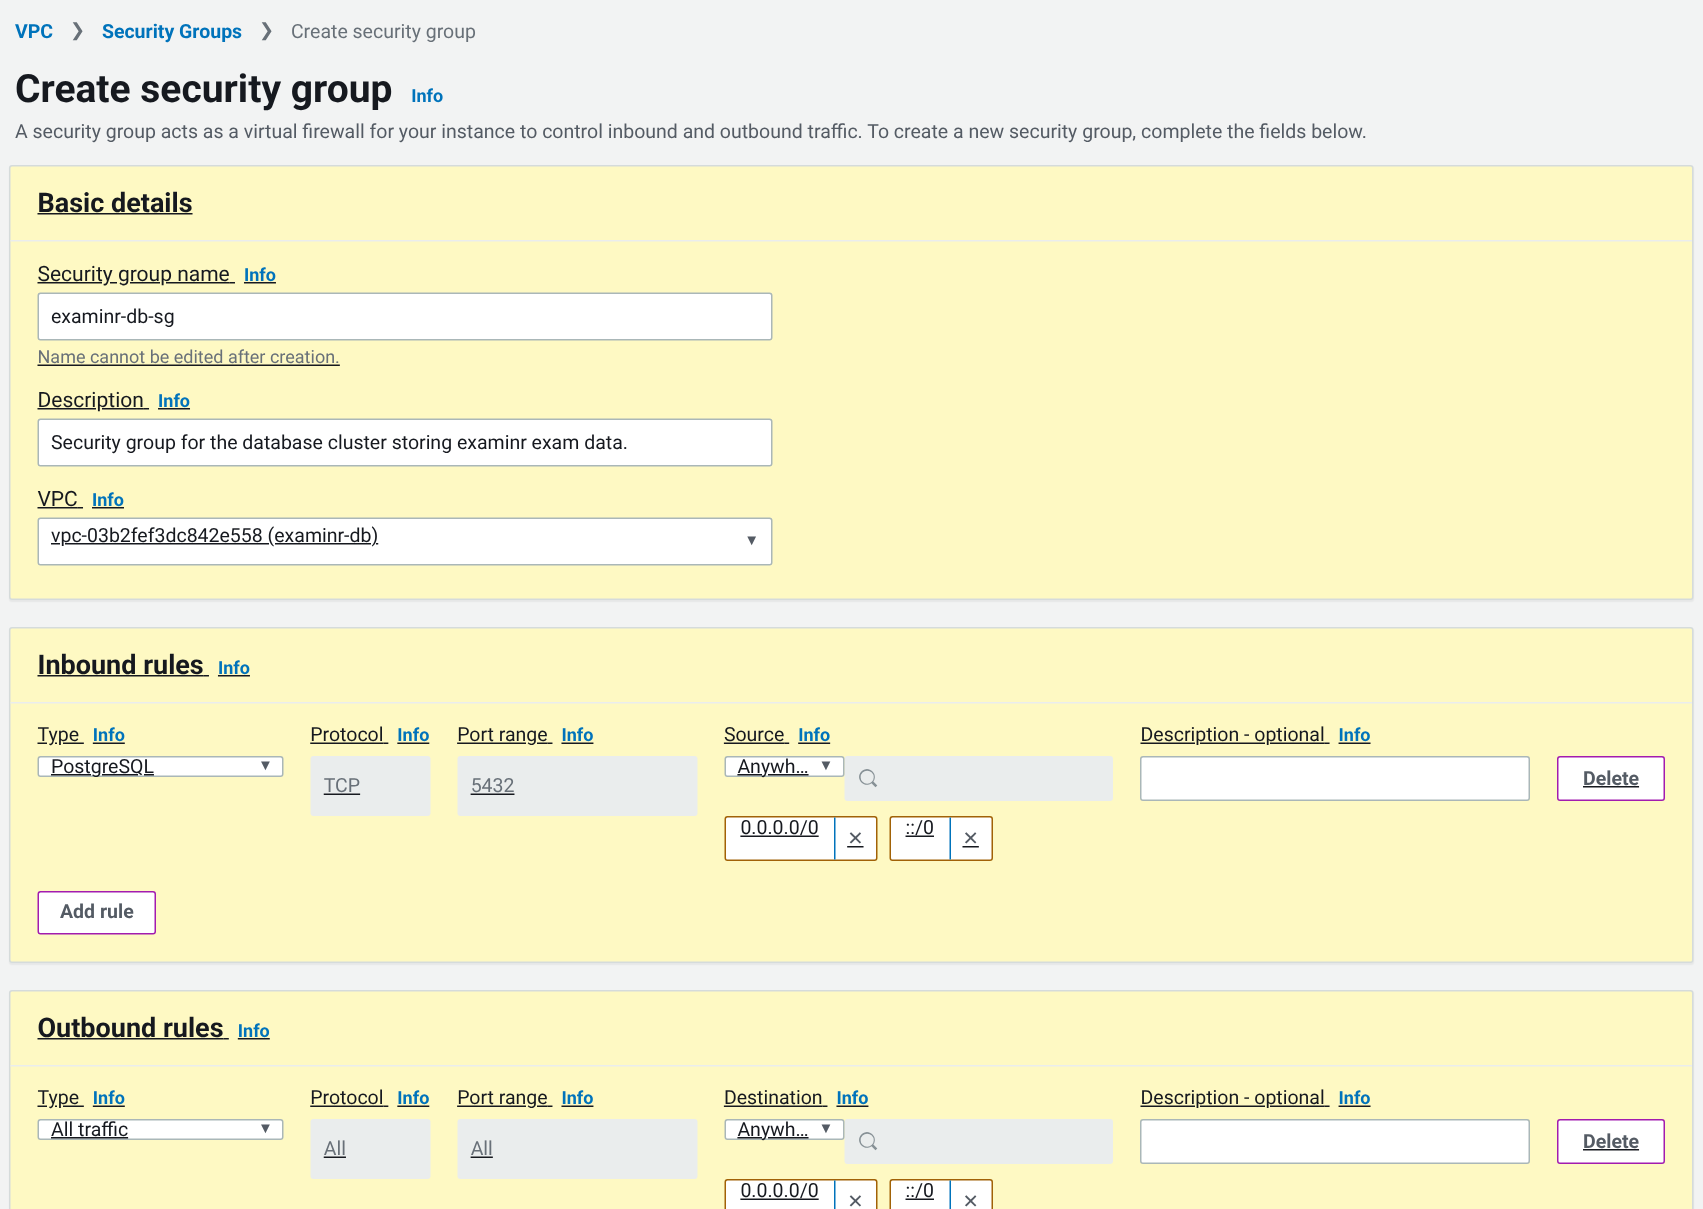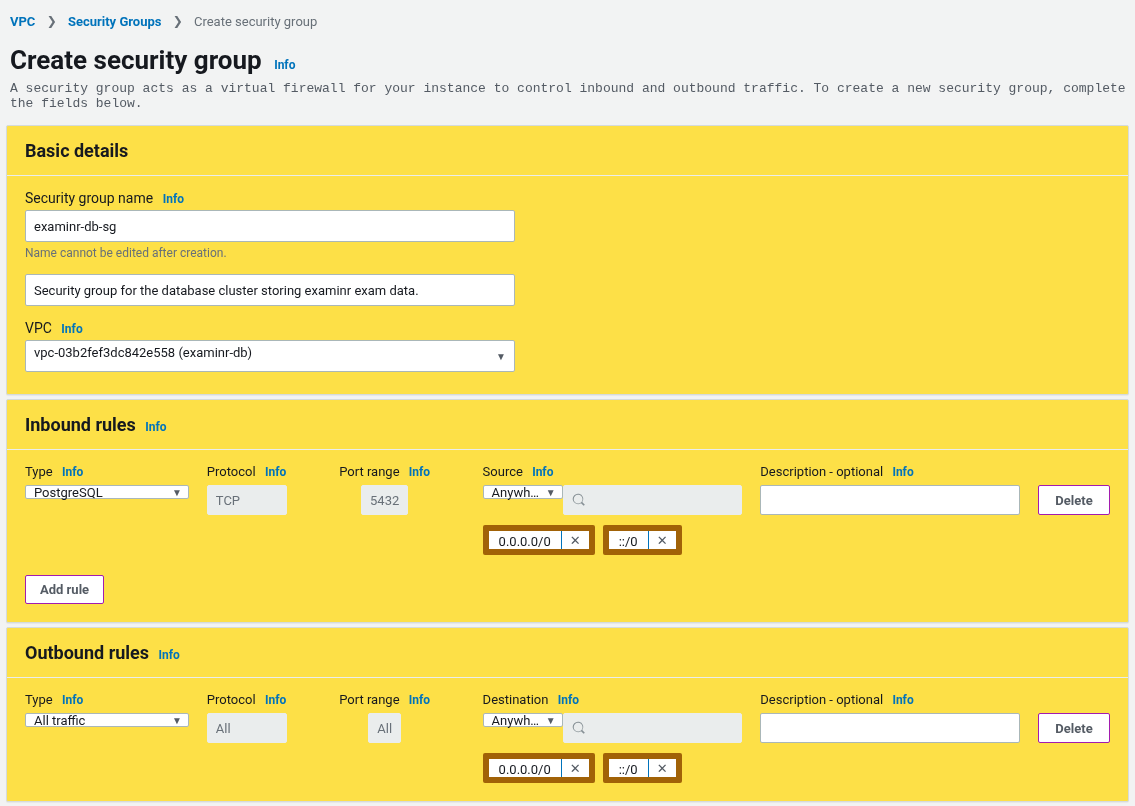--- a/index.html
+++ b/index.html
@@ -39,28 +39,28 @@
   .breadcrumb .current { color:#687078; }
   h1.page-title {
     font-size:26px;
     font-weight:700;
     margin:10px 0 4px 4px;
   }
   .page-desc {
     font-size:13px;
     color:#545b64;
     margin:6px 0 14px 4px;
-    font-family:Liberation Mono, monospace;
   }
   .panel {
-    background:#fde047;
+    background:#fef9c3;
     border:1px solid #d5dbdb;
     border-radius:2px;
     box-shadow:0 1px 1px rgba(0,0,0,0.05);
-    margin-bottom:4px;
+    margin-bottom:18px;
+    text-decoration:underline;
   }
   .panel-header {
     border-bottom:1px solid #eaeded;
     padding:14px 18px;
   }
   .panel-header h2 {
     margin:0;
     font-size:18px;
     font-weight:700;
     display:inline;
@@ -123,21 +123,21 @@
   }
   .col { display:flex; flex-direction:column; }
   .col-label {
     font-size:13px;
     color:#16191f;
     margin-bottom:6px;
     white-space:nowrap;
   }
   .col-type   { width:164px; }
   .col-proto  { width:80px; }
-  .col-port   { width:160px;align-items:center; }
+  .col-port   { width:160px; }
   .col-source { width:260px; }
   .col-desc   { width:260px; }
   .col-del    { width:72px; }
   .sel-sm {
     width:100%;
     height:14px;
     border:1px solid #aab7b8;
     border-radius:2px;
     background:#fff;
     font-size:13px;
@@ -145,21 +145,21 @@
     position:relative;
     display:flex;
     align-items:center;
     cursor:pointer;
   }
   .sel-sm .caret {
     position:absolute; right:6px; top:50%; transform:translateY(-50%);
     font-size:10px; color:#545b64;
   }
   .readonly-box {
-    height:30px;
+    height:40px;
     background:#eaeded;
     border:1px solid #eaeded;
     border-radius:2px;
     font-size:13px;
     color:#687078;
     padding:4px 8px;
     display:flex;
     align-items:center;
   }
   .source-row { display:flex; gap:0; }
@@ -174,25 +174,25 @@
     align-items:center;
     padding:0 8px;
     color:#879196;
   }
   .search-box svg { width:14px; height:14px; fill:#879196; }
   .chip-row {
     display:flex; gap:8px; margin-top:10px;
   }
   .chip {
     height:30px;
-    border:6px solid #a16207;
+    border:1px solid #a16207;
     border-radius:2px;
     background:#fff;
     display:flex;
-    align-items:flex-end;
+    align-items:flex-start;
     font-size:13px;
     color:#16191f;
   }
   .chip .chip-label { padding:0 10px; }
   .chip .chip-x {
     padding:0 8px;
     color:#545b64;
     border-left:1px solid #0073bb;
     height:100%;
     display:flex;
@@ -230,20 +230,24 @@
       <div class="form-group">
         <label class="form-label">
           <span>Security group name</span>
           <a href="#" class="info-link">Info</a>
         </label>
         <input class="text-input" type="text" value="examinr-db-sg" style="">
         <div class="help-text">Name cannot be edited after creation.</div>
       </div>
 
       <div class="form-group">
+        <label class="form-label">
+          <span>Description</span>
+          <a href="#" class="info-link">Info</a>
+        </label>
         <input class="text-input" type="text" value="Security group for the database cluster storing examinr exam data." style="">
       </div>
 
       <div class="form-group" style="margin-bottom:4px;">
         <label class="form-label">
           <span>VPC</span>
           <a href="#" class="info-link">Info</a>
         </label>
         <div class="select-box">
           <span>vpc-03b2fef3dc842e558 (examinr-db)</span>

